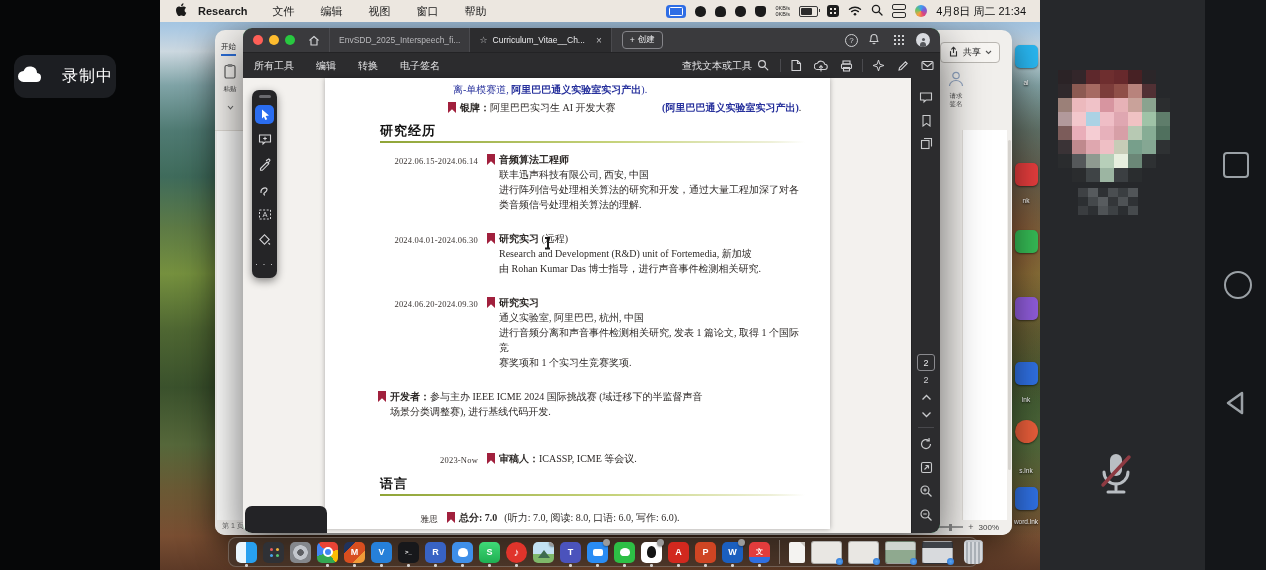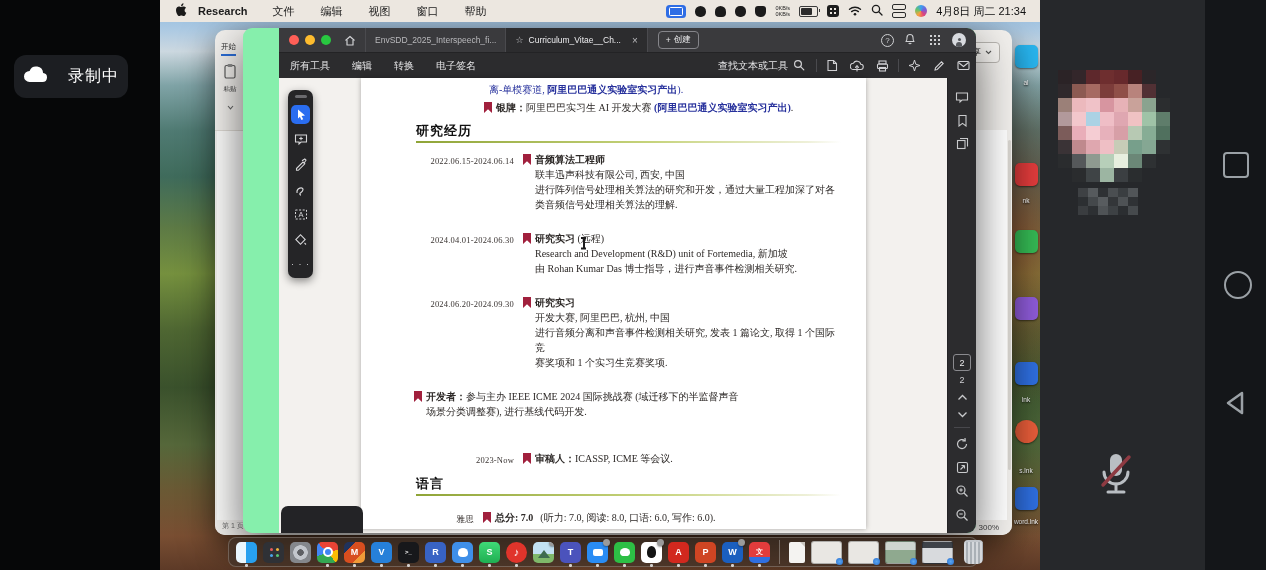--- a/index.html
+++ b/index.html
@@ -1,19 +1,19 @@
 <!DOCTYPE html>
 <html><head>
 <meta charset="utf-8">
 <style>
   html,body{margin:0;padding:0;background:#0a0b0c;width:1266px;height:570px;overflow:hidden;
     font-family:"Liberation Sans","DejaVu Sans",sans-serif;-webkit-font-smoothing:antialiased;}
   
   #bezel-left{position:absolute;left:0;top:0;width:160px;height:570px;background:#060708;}
-  #rec-pill{position:absolute;left:14px;top:55px;width:114px;height:43px;background:#1c1e22;border-radius:12px;
+  #rec-pill{position:absolute;left:14px;top:55px;width:102px;height:43px;background:#1c1e22;border-radius:12px;
     display:flex;align-items:center;justify-content:center;gap:19px;color:#fff;font-size:16px;letter-spacing:1px;}
   #panel{position:absolute;left:1040px;top:0;width:165px;height:570px;background:#26282b;}
   #bezel-right{position:absolute;left:1205px;top:0;width:61px;height:570px;background:#141619;}
   .navbtn{position:absolute;left:18px;}
   #nav-square{top:152px;width:22px;height:22px;border:2.5px solid #9ba1a6;border-radius:4px;}
   #nav-circle{top:271px;width:24px;height:24px;border:2.5px solid #9ba1a6;border-radius:50%;left:19px;}
   #nav-triangle{top:390px;}
   
   #avatar-px{position:absolute;left:1058px;top:70px;width:112px;height:112px;display:grid;
     grid-template-columns:repeat(8,14px);grid-template-rows:repeat(8,14px);}
@@ -80,21 +80,21 @@
   #off-scroll{position:absolute;right:1px;top:110px;width:3px;height:330px;background:#d6d3ce;border-radius:2px;}
   #off-status{position:absolute;left:0;right:0;bottom:0;height:15px;background:#f1efec;border-radius:0 0 10px 10px;}
   #off-page-status{position:absolute;left:7px;bottom:4px;font-size:7px;color:#666;}
   #off-zoom{position:absolute;right:13px;bottom:3px;display:flex;align-items:center;gap:5px;}
   #off-zoom .track{width:24px;height:1.5px;background:#9a9a9a;position:relative;}
   #off-zoom .track i{position:absolute;left:10px;top:-2.5px;width:3px;height:7px;background:#8a8a8a;}
   #off-zoom .plus{font-size:9px;color:#555;}
   #off-zoom .pct{font-size:8px;color:#444;}
   
   #acrobat{position:absolute;left:83px;top:28px;width:697px;height:505px;border-radius:9px;overflow:hidden;
-    background:#86efac;box-shadow:0 16px 44px rgba(0,0,0,.6);z-index:20;display:flex;flex-direction:column;padding-left:36px;}
+    background:#86efac;box-shadow:0 16px 44px rgba(0,0,0,.6);z-index:20;display:flex;flex-direction:column;}
   #titlebar{height:24px;background:#3a3a3d;display:flex;align-items:center;flex:none;}
   .tl{width:10px;height:10px;border-radius:50%;margin-left:6px;}
   .tl.r{background:#ff5f57;margin-left:10px;} .tl.y{background:#febc2e;} .tl.g{background:#28c840;}
   #home-ico{margin:0 8px 0 12px;display:flex;}
   .tab{display:flex;align-items:center;height:24px;padding:0 9px;font-size:8.5px;color:#b9b9bc;
     border-left:1px solid #4a4a4e;white-space:nowrap;}
   .tab.active{background:#2c2c2e;color:#ececee;border-left:1px solid #4a4a4e;border-right:1px solid #4a4a4e;gap:5px;}
   .tab .star{font-size:9px;color:#cfd0d3;}
   .tab .x{font-size:10px;color:#b9b9bc;margin-left:6px;}
   #create-btn{margin-left:10px;height:16px;border:1px solid #85858a;border-radius:4px;display:flex;align-items:center;
@@ -131,21 +131,21 @@
   #rail{width:28px;background:#2c2c2e;border-left:1px solid #232325;display:flex;flex-direction:column;
     align-items:center;padding:8px 0 6px;flex:none;}
   .rail-ico{margin:5px 0;display:flex;}
   #rail .spacer{flex:1;}
   #pagebox{width:16px;height:15px;border:1px solid #8a8a8e;border-radius:3px;color:#ececee;font-size:9px;
     display:flex;align-items:center;justify-content:center;margin-bottom:4px;}
   #pagetotal{font-size:9px;color:#cfcfd2;margin-bottom:4px;}
   #rail .divider{width:16px;height:1px;background:#48484c;margin:4px 0;}
   
   #page-inner{padding:4px 25px 0 53px;font-size:10px;line-height:15px;}
-  .blue{color:#26309c;}
+  .blue{color:#26309c;margin-left:44px;}
   .b{font-weight:bold;}
   #top-partial{margin-left:75px;}
   .pdf-award{display:flex;margin-left:70px;margin-top:3px;}
   .pdf-mark{width:8px;height:11px;flex:none;margin:2px 4px 0 0;background:#a1203d;
     clip-path:polygon(0 0,100% 0,100% 100%,50% 66%,0 100%);}
   .sec-head{font-family:"Liberation Sans","DejaVu Sans",sans-serif;font-weight:bold;font-size:13px;color:#111;
     letter-spacing:1px;margin:8px 0 0 2px;line-height:16px;}
   .sec-line{height:2px;background:linear-gradient(90deg,#8fa437,#c6d37b 55%,#eef0d8 92%,rgba(238,240,216,0));
     margin:2px 0 9px 2px;}
   .pdf-entry{display:flex;margin-bottom:19px;}
@@ -553,21 +553,21 @@
                     <div class="pdf-line">由 Rohan Kumar Das 博士指导，进行声音事件检测相关研究.</div>
 
                   </div>
                 </div>
 
                 <div class="pdf-entry">
                   <div class="pdf-date">2024.06.20-2024.09.30</div>
                   <span class="pdf-mark"></span>
                   <div class="pdf-body">
                     <div class="pdf-first"><span class="b">研究实习</span><span></span><span></span></div>
-                    <div class="pdf-line">开发大赛, 阿里巴巴, 杭州, 中国</div>
+                    <div class="pdf-line">通义实验室, 阿里巴巴, 杭州, 中国</div>
                     <div class="pdf-line">进行音频分离和声音事件检测相关研究, 发表 1 篇论文, 取得 1 个国际竞</div>
                     <div class="pdf-line">赛奖项和 1 个实习生竞赛奖项.</div>
                   </div>
                 </div>
 
                 <div class="pdf-entry">
                   <span class="pdf-mark"></span>
                   <div class="pdf-body">
                     <div class="pdf-first"><span class="b">开发者：</span><span></span><span>参与主办 IEEE ICME 2024 国际挑战赛 (域迁移下的半监督声音</span></div>
                     <div class="pdf-line">场景分类调整赛), 进行基线代码开发.</div>

